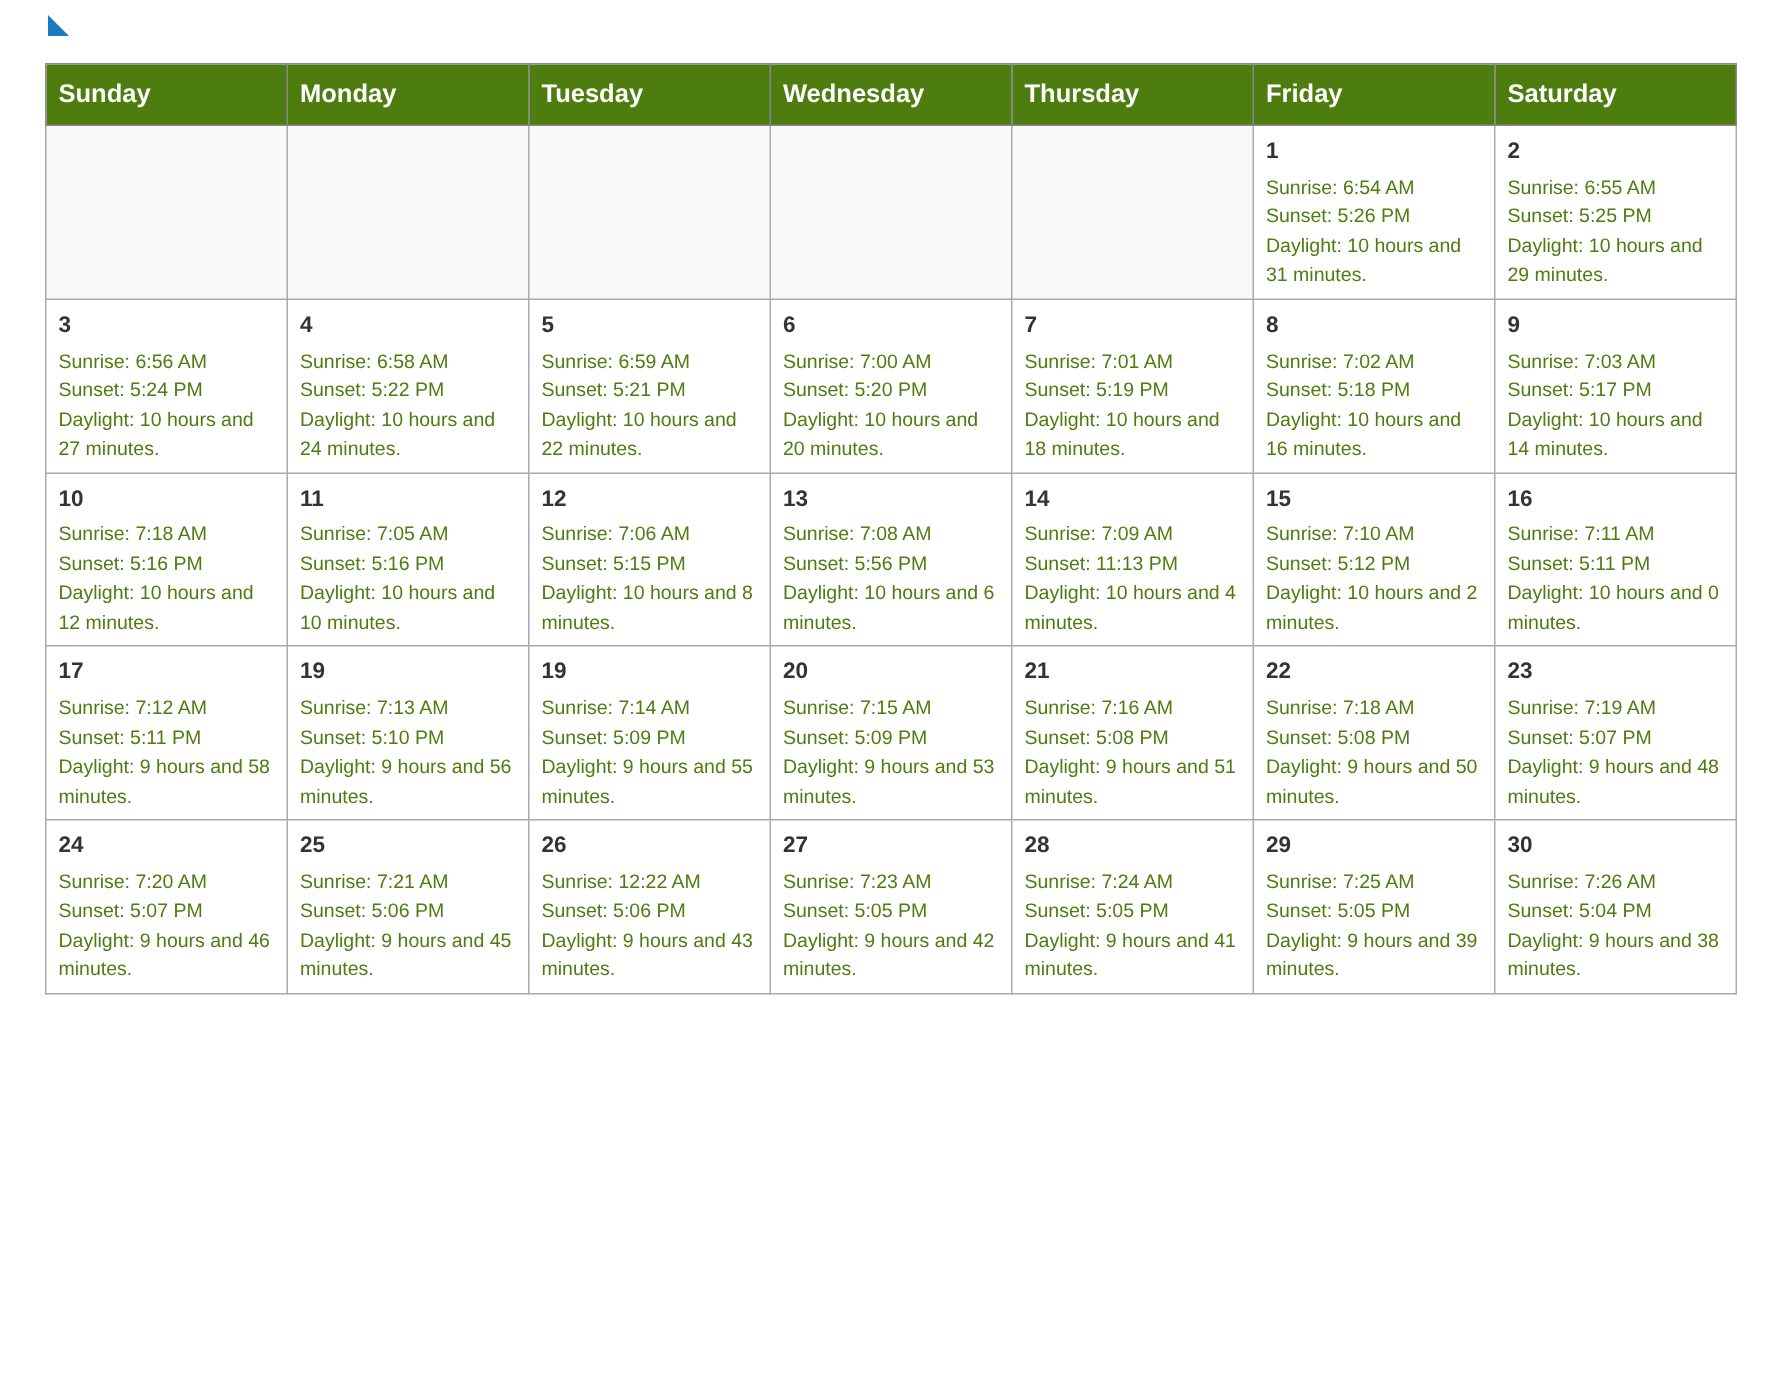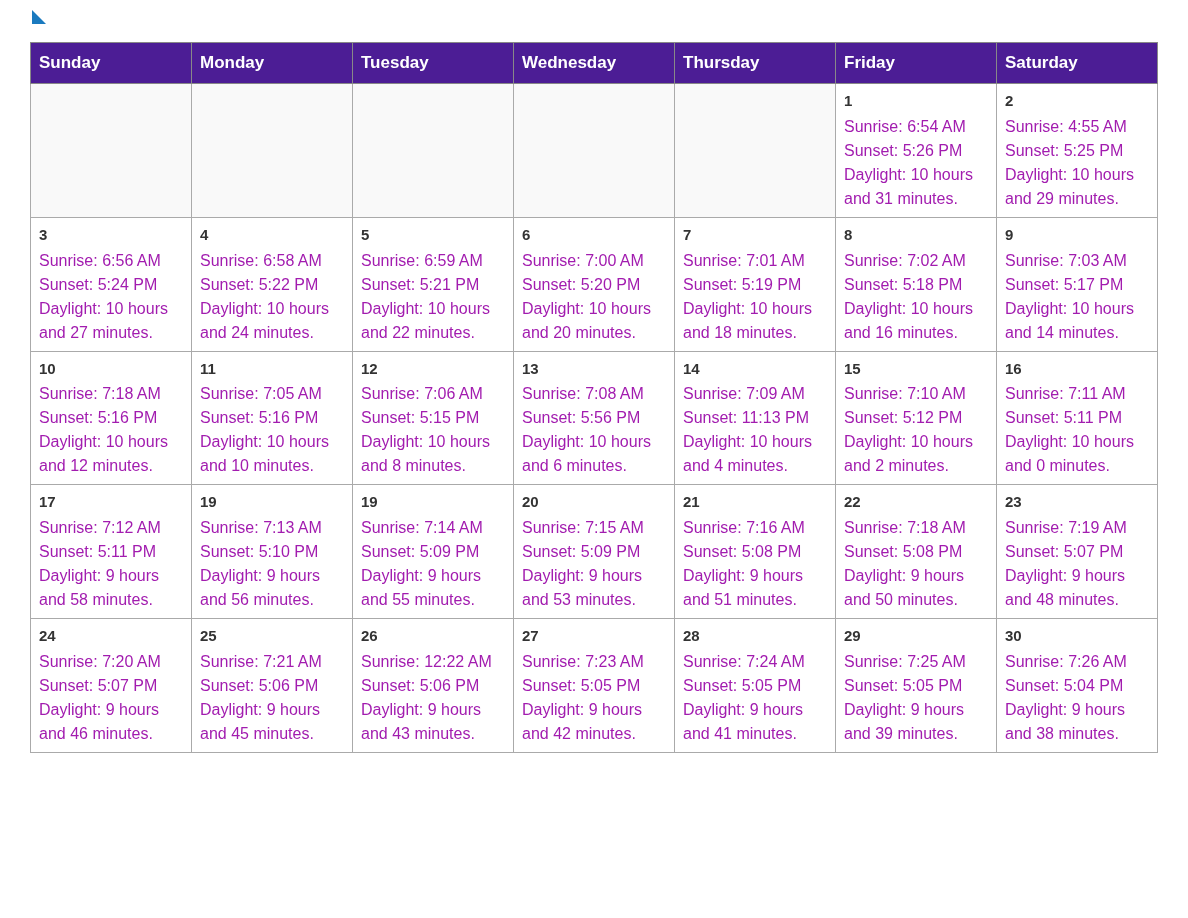--- a/index.html
+++ b/index.html
@@ -61,21 +61,21 @@
       color: #555;
       margin-top: 4px;
     }
     
     .calendar {
       width: 100%;
       border-collapse: collapse;
       border: 1.5px solid #888;
     }
     .calendar th {
-      background-color: #4c1d95;
+      background-color: #4d7c0f;
       color: #fff;
       font-size: 17px;
       font-weight: bold;
       padding: 10px 8px;
       text-align: left;
       border: 1px solid #888;
     }
     .calendar td {
       vertical-align: top;
       border: 1px solid #aaa;
@@ -87,22 +87,22 @@
       line-height: 1.45;
     }
     .day-num {
       font-size: 15px;
       font-weight: bold;
       color: #333;
       display: block;
       margin-bottom: 3px;
     }
     .day-detail {
-      font-size: 16px;
-      color: #a21caf;
+      font-size: 13px;
+      color: #4d7c0f;
       line-height: 1.5;
     }
     .calendar tr td {
       height: 110px;
     }
     .empty-cell {
       background: #f9f9f9;
     }
   </style>
 </head>
@@ -145,21 +145,21 @@
         <td class="empty-cell"></td>
         <td>
           <span class="day-num">1</span>
           <div class="day-detail">Sunrise: 6:54 AM
 Sunset: 5:26 PM
 Daylight: 10 hours
 and 31 minutes.</div>
         </td>
         <td>
           <span class="day-num">2</span>
-          <div class="day-detail">Sunrise: 4:55 AM
+          <div class="day-detail">Sunrise: 6:55 AM
 Sunset: 5:25 PM
 Daylight: 10 hours
 and 29 minutes.</div>
         </td>
       </tr>
       <tr>
         <td>
           <span class="day-num">3</span>
           <div class="day-detail">Sunrise: 6:56 AM
 Sunset: 5:24 PM

